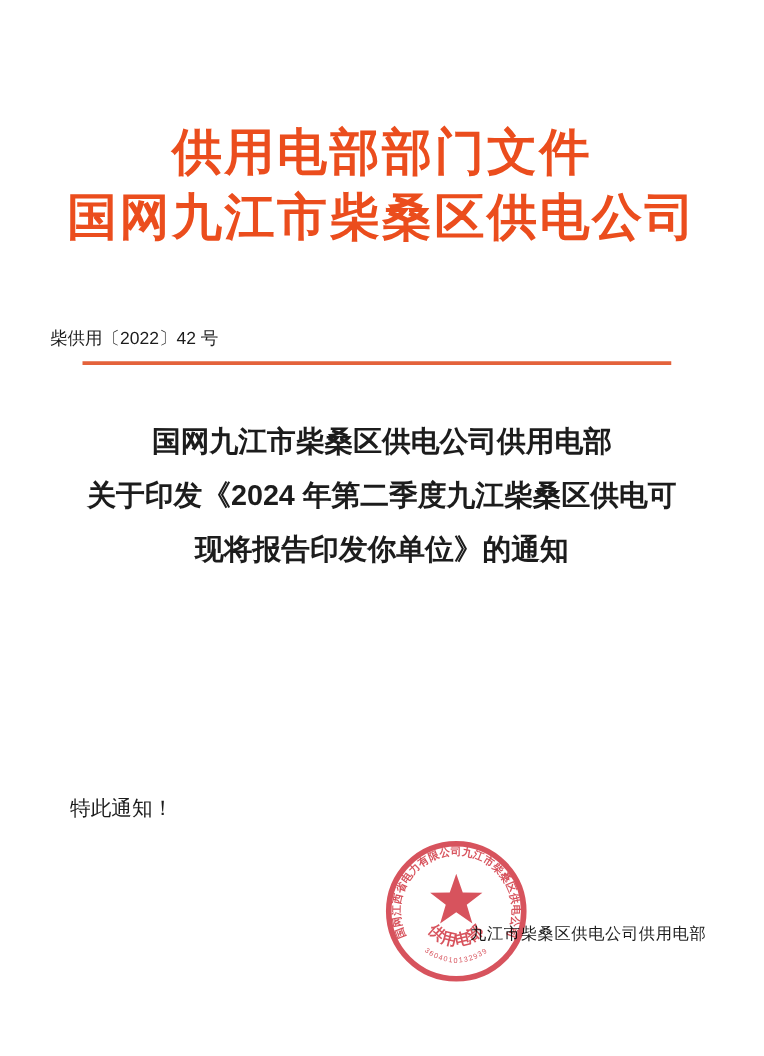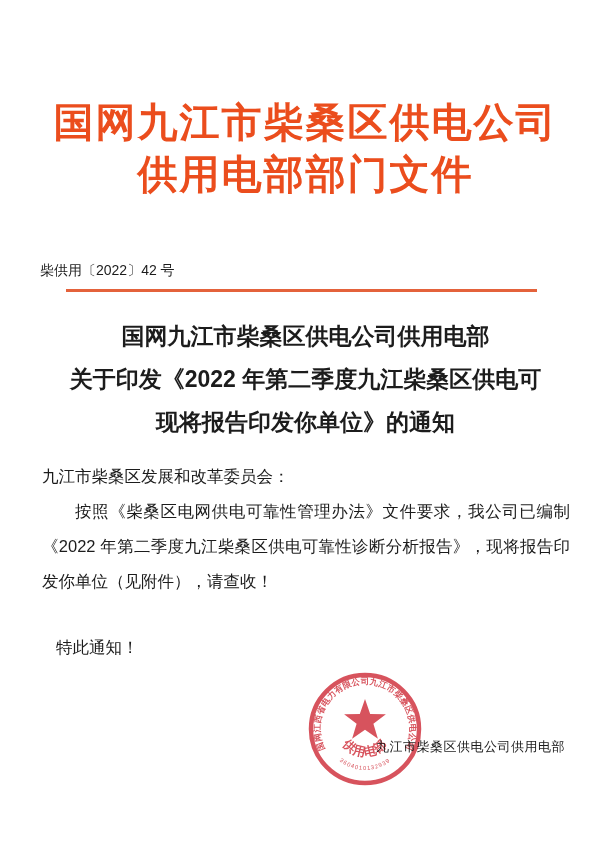--- a/index.html
+++ b/index.html
@@ -18,21 +18,21 @@
   }
   .doc-number {
     position:absolute; top:261px; left:0; width:611px;
     font-size:14px; line-height:18px;padding-left:40px;
   }
   .divider {
     position:absolute; top:289px; left:66px; width:471px; height:3px;
     background:var(--divider_orange,#e4623b);
   }
   .title {
-    position:absolute; top:315px; left:30px; width:551px;
+    position:absolute; top:332px; left:30px; width:551px;
     text-align:center; font-size:23px; font-weight:bold; line-height:43px;
   }
   .body-text {
     position:absolute; top:459px; left:42px; width:528px;
     font-size:16.5px; line-height:35px; text-align:justify;
   }
   .body-text p { margin:0; }
   .para { text-indent:33px; }
   .closing {
     position:absolute; top:636px; left:56px; font-size:16.5px; line-height:22px;
@@ -55,38 +55,34 @@
   .ring-text { font-size:8.5px; font-weight:bold; letter-spacing:0.2px; }
   .dept-text { font-size:12.5px; font-weight:bold; letter-spacing:0.5px; }
   .serial-text { font-size:5.8px; letter-spacing:1px; }
 </style>
 </head>
 <body>
 
 <div class="page">
 
   <div class="header">
+    <div>供用电部部门文件</div>
     <div>国网九江市柴桑区供电公司</div>
-    <div>供用电部部门文件</div>
   </div>
 
   <div class="doc-number">柴供用〔2022〕42 号</div>
 
   <div class="divider"></div>
 
   <div class="title">
     <div>国网九江市柴桑区供电公司供用电部</div>
-    <div>关于印发《2022 年第二季度九江柴桑区供电可</div>
+    <div>关于印发《2024 年第二季度九江柴桑区供电可</div>
     <div>现将报告印发你单位》的通知</div>
   </div>
 
-  <div class="body-text">
-    <p class="addressee">九江市柴桑区发展和改革委员会：</p>
-    <p class="para">按照《柴桑区电网供电可靠性管理办法》文件要求，我公司已编制《2022 年第二季度九江柴桑区供电可靠性诊断分析报告》，现将报告印发你单位（见附件），请查收！</p>
-  </div>
 
   <div class="closing">特此通知！</div>
 
   <div class="signature">九江市柴桑区供电公司供用电部</div>
 
   <svg class="seal" viewBox="0 0 122 122" xmlns="http://www.w3.org/2000/svg">
     <defs>
       <path id="arcTop" d="M 20.2 80 A 45 45 0 1 1 101.8 80"></path>
       <path id="arcDept" d="M 35.6 70.2 A 27 27 0 0 0 86.4 70.2"></path>
       <path id="arcSerial" d="M 27.4 84.5 A 41 41 0 0 0 94.6 84.5"></path>

